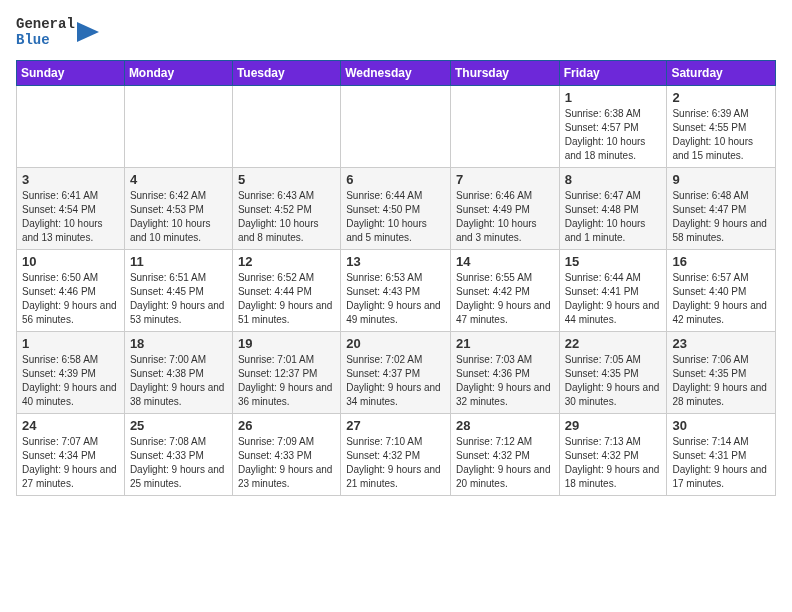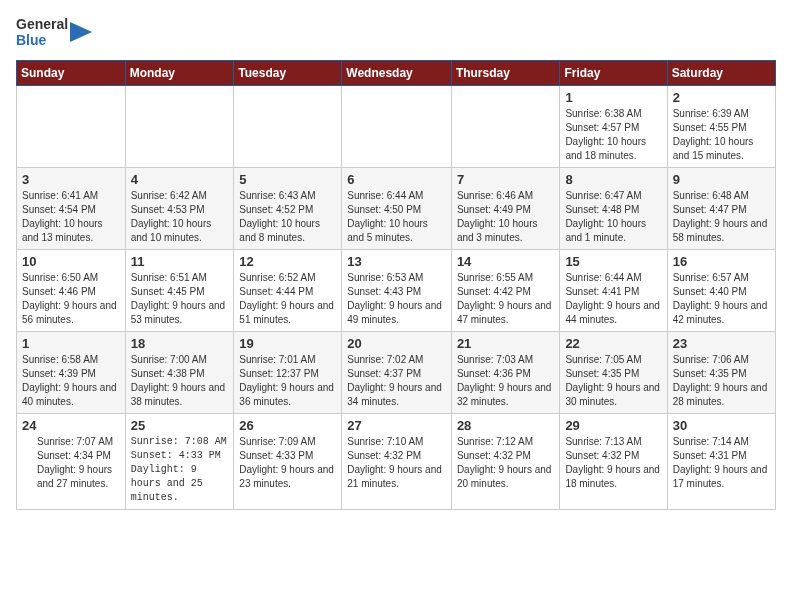--- a/index.html
+++ b/index.html
@@ -8,20 +8,21 @@
       background: #fff;
       width: 792px;
       min-height: 612px;
       padding: 16px;
     }
     .header {
       display: flex;
       justify-content: space-between;
       align-items: flex-end;
       margin-bottom: 12px;
+      font-family: Liberation Mono, monospace;
     }
     .logo {
       display: flex;
       align-items: center;
       gap: 4px;
     }
     .title-block {
       text-align: right;
     }
     .month-title {
@@ -32,21 +33,21 @@
     .location {
       font-size: 16px;
       color: #555;
     }
     .calendar {
       width: 100%;
       border-collapse: collapse;
       border: 1px solid #ccc;
     }
     .calendar th {
-      background: #7f1d1d;
+      background: #6d28d9;
       color: #fff;
       font-size: 12px;
       font-weight: bold;
       padding: 5px 4px;
       text-align: left;
       border: 1px solid #1e5a9a;
     }
     .calendar td {
       vertical-align: top;
       padding: 4px 5px;
@@ -256,27 +257,27 @@
         <td>
           <span class="day-num">23</span>
           <div class="day-info" style="white-space: pre-line;">Sunrise: 7:06 AM
 Sunset: 4:35 PM
 Daylight: 9 hours and 28 minutes.</div>
         </td>
       </tr>
       <tr>
         <td>
           <span class="day-num">24</span>
-          <div class="day-info" style="white-space: pre-line; margin-left: 15px;">Sunrise: 7:07 AM
+          <div class="day-info" style="white-space: pre-line;">Sunrise: 7:07 AM
 Sunset: 4:34 PM
 Daylight: 9 hours and 27 minutes.</div>
         </td>
         <td>
           <span class="day-num">25</span>
-          <div class="day-info" style="white-space: pre-line; font-family: Liberation Mono, monospace;">Sunrise: 7:08 AM
+          <div class="day-info" style="white-space: pre-line;">Sunrise: 7:08 AM
 Sunset: 4:33 PM
 Daylight: 9 hours and 25 minutes.</div>
         </td>
         <td>
           <span class="day-num">26</span>
           <div class="day-info" style="white-space: pre-line;">Sunrise: 7:09 AM
 Sunset: 4:33 PM
 Daylight: 9 hours and 23 minutes.</div>
         </td>
         <td>

